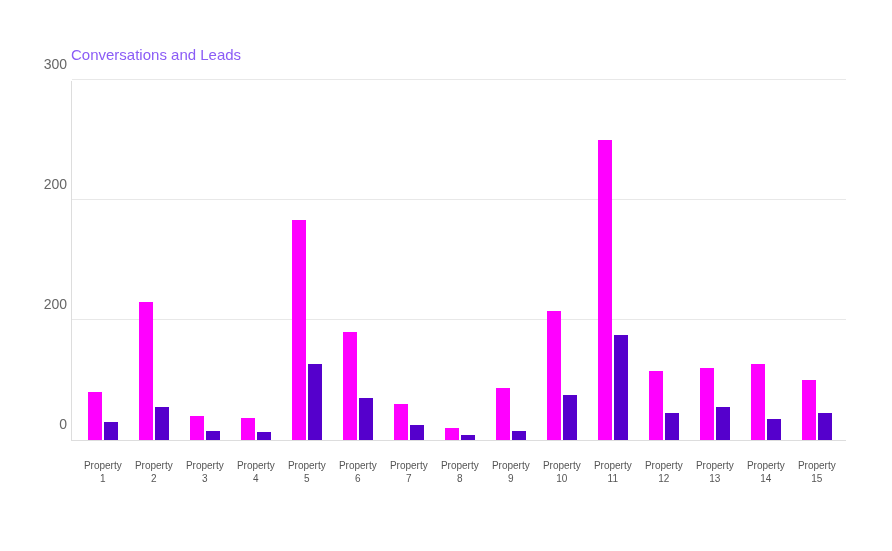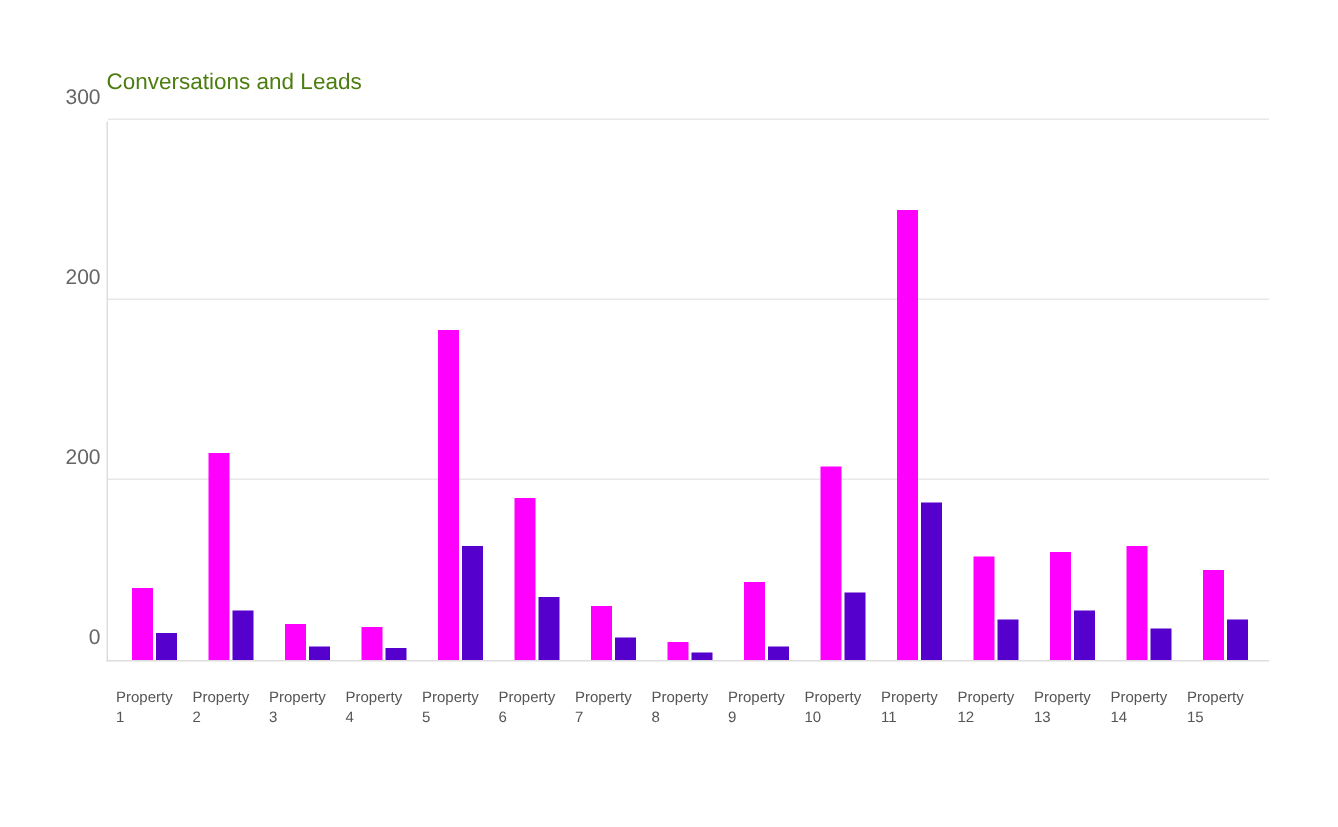--- a/index.html
+++ b/index.html
@@ -13,21 +13,21 @@
       justify-content: center;
     }
     .chart-container {
       width: 860px;
       height: 520px;
       position: relative;
       padding: 30px 30px 80px 55px;
     }
     .chart-title {
       font-size: 15px;
-      color: #4d7c0f;
+      color: #8b5cf6;
       margin-bottom: 18px;
     }
     .chart-area {
       position: relative;
       width: 100%;
       height: 360px;
       border-bottom: 1px solid #ddd;
       border-left: 1px solid #ddd;
     }
     .grid-line {
@@ -39,20 +39,21 @@
     .y-label {
       position: absolute;
       right: calc(100% + 5px);
       font-size: 14px;
       color: #666;
       transform: translateY(-50%);
     }
     .x-label {
       font-size: 10px;
       color: #555;
+      text-align: center;
       line-height: 1.3;
     }
   </style>
 </head>
 <body>
 
 <div class="chart-container">
   <div class="chart-title">Conversations and Leads</div>
 
   <div class="chart-area" id="chartArea">

